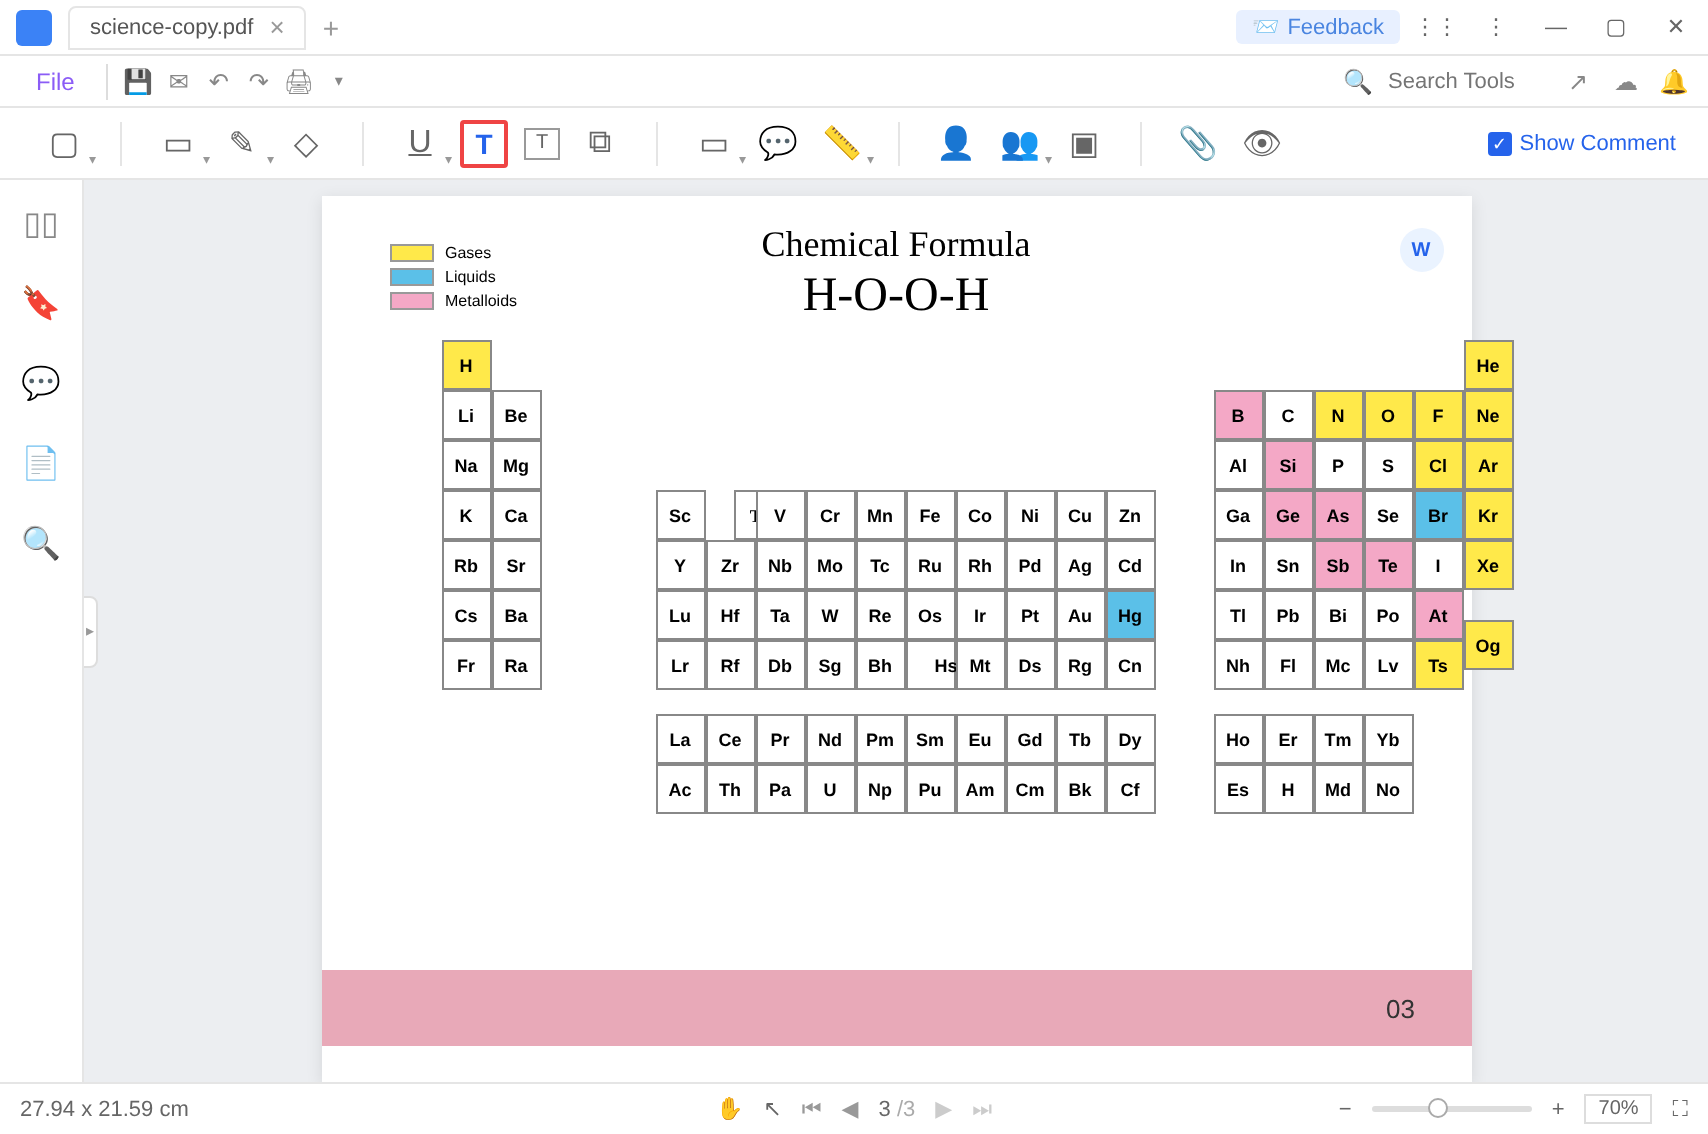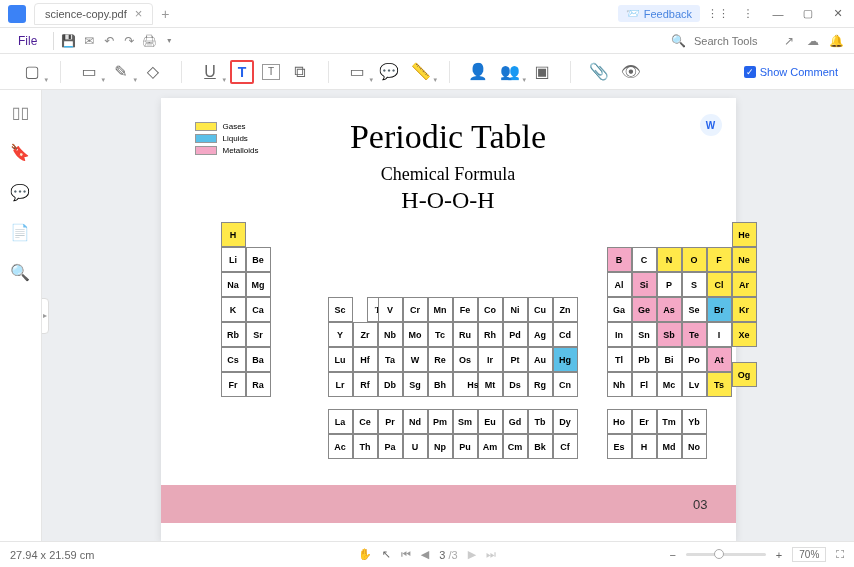--- a/index.html
+++ b/index.html
@@ -8,21 +8,21 @@
 .titlebar { height: 28px; background: #fff; display: flex; align-items: center; border-bottom: 1px solid #e5e5e5; }
 .app-icon { width: 18px; height: 18px; background: #3b82f6; border-radius: 3px; margin: 0 8px; }
 .tab { height: 22px; display: flex; align-items: center; background: #fff; border: 1px solid #e5e5e5; border-radius: 4px 4px 0 0; padding: 0 10px; font-size: 11px; color: #555; gap: 8px; }
 .tab-close { color: #999; font-size: 13px; cursor: pointer; }
 .tab-add { margin-left: 8px; color: #999; font-size: 14px; }
 .titlebar-right { margin-left: auto; display: flex; align-items: center; gap: 6px; padding-right: 4px; }
 .feedback { display: flex; align-items: center; gap: 4px; font-size: 11px; color: #4a85e0; background: #e8f0ff; padding: 2px 8px; border-radius: 3px; }
 .win-btn { width: 24px; height: 24px; display: flex; align-items: center; justify-content: center; color: #666; font-size: 11px; }
 
 .menubar { height: 26px; background: #fff; display: flex; align-items: center; padding: 0 8px; border-bottom: 1px solid #e5e5e5; gap: 2px; }
-.file-btn { font-size: 12px; padding: 4px 10px; color: #4c1d95; }
+.file-btn { font-size: 12px; padding: 4px 10px; color: #8b5cf6; }
 .m-divider { width: 1px; height: 18px; background: #ddd; margin: 0 4px; }
 .m-icon { width: 18px; height: 18px; display: flex; align-items: center; justify-content: center; color: #888; font-size: 12px; }
 .menu-tabs { display: flex; margin-left: 20px; gap: 6px; }
 .menu-tab { font-size: 12px; padding: 4px 10px; color: #555; }
 .menu-tab.active { color: #2563eb; border-bottom: 2px solid #2563eb; font-weight: 500; }
 .search-wrap { margin-left: auto; display: flex; align-items: center; gap: 6px; }
 .search-input { border: none; font-size: 11px; color: #aaa; outline: none; width: 80px; }
 
 .toolbar { height: 36px; background: #fff; display: flex; align-items: center; padding: 0 8px; border-bottom: 1px solid #e5e5e5; gap: 4px; }
 .t-group { display: flex; align-items: center; gap: 8px; padding: 0 12px; }
@@ -171,21 +171,20 @@
           </div>
         <div class="legend-row">
             <span class="swatch sw-blue"></span>
             <span>Liquids</span>
           </div>
         <div class="legend-row">
             <span class="swatch sw-pink"></span>
             <span>Metalloids</span>
           </div>
       </div>
-      <div class="doc-title">Periodic Table</div>
       <div class="doc-sub">Chemical Formula</div>
       <div class="doc-formula">H-O-O-H</div>
       <div class="pt-area" id="pt-area">
           <div class="cell yellow" style="left: 30px; top: 0px;">H</div>
           <div class="cell yellow" style="left: 541px; top: 0px;">He</div>
           <div class="cell" style="left: 30px; top: 25px;">Li</div>
           <div class="cell" style="left: 55px; top: 25px;">Be</div>
           <div class="cell pink" style="left: 416px; top: 25px;">B</div>
           <div class="cell" style="left: 441px; top: 25px;">C</div>
           <div class="cell yellow" style="left: 466px; top: 25px;">N</div>

